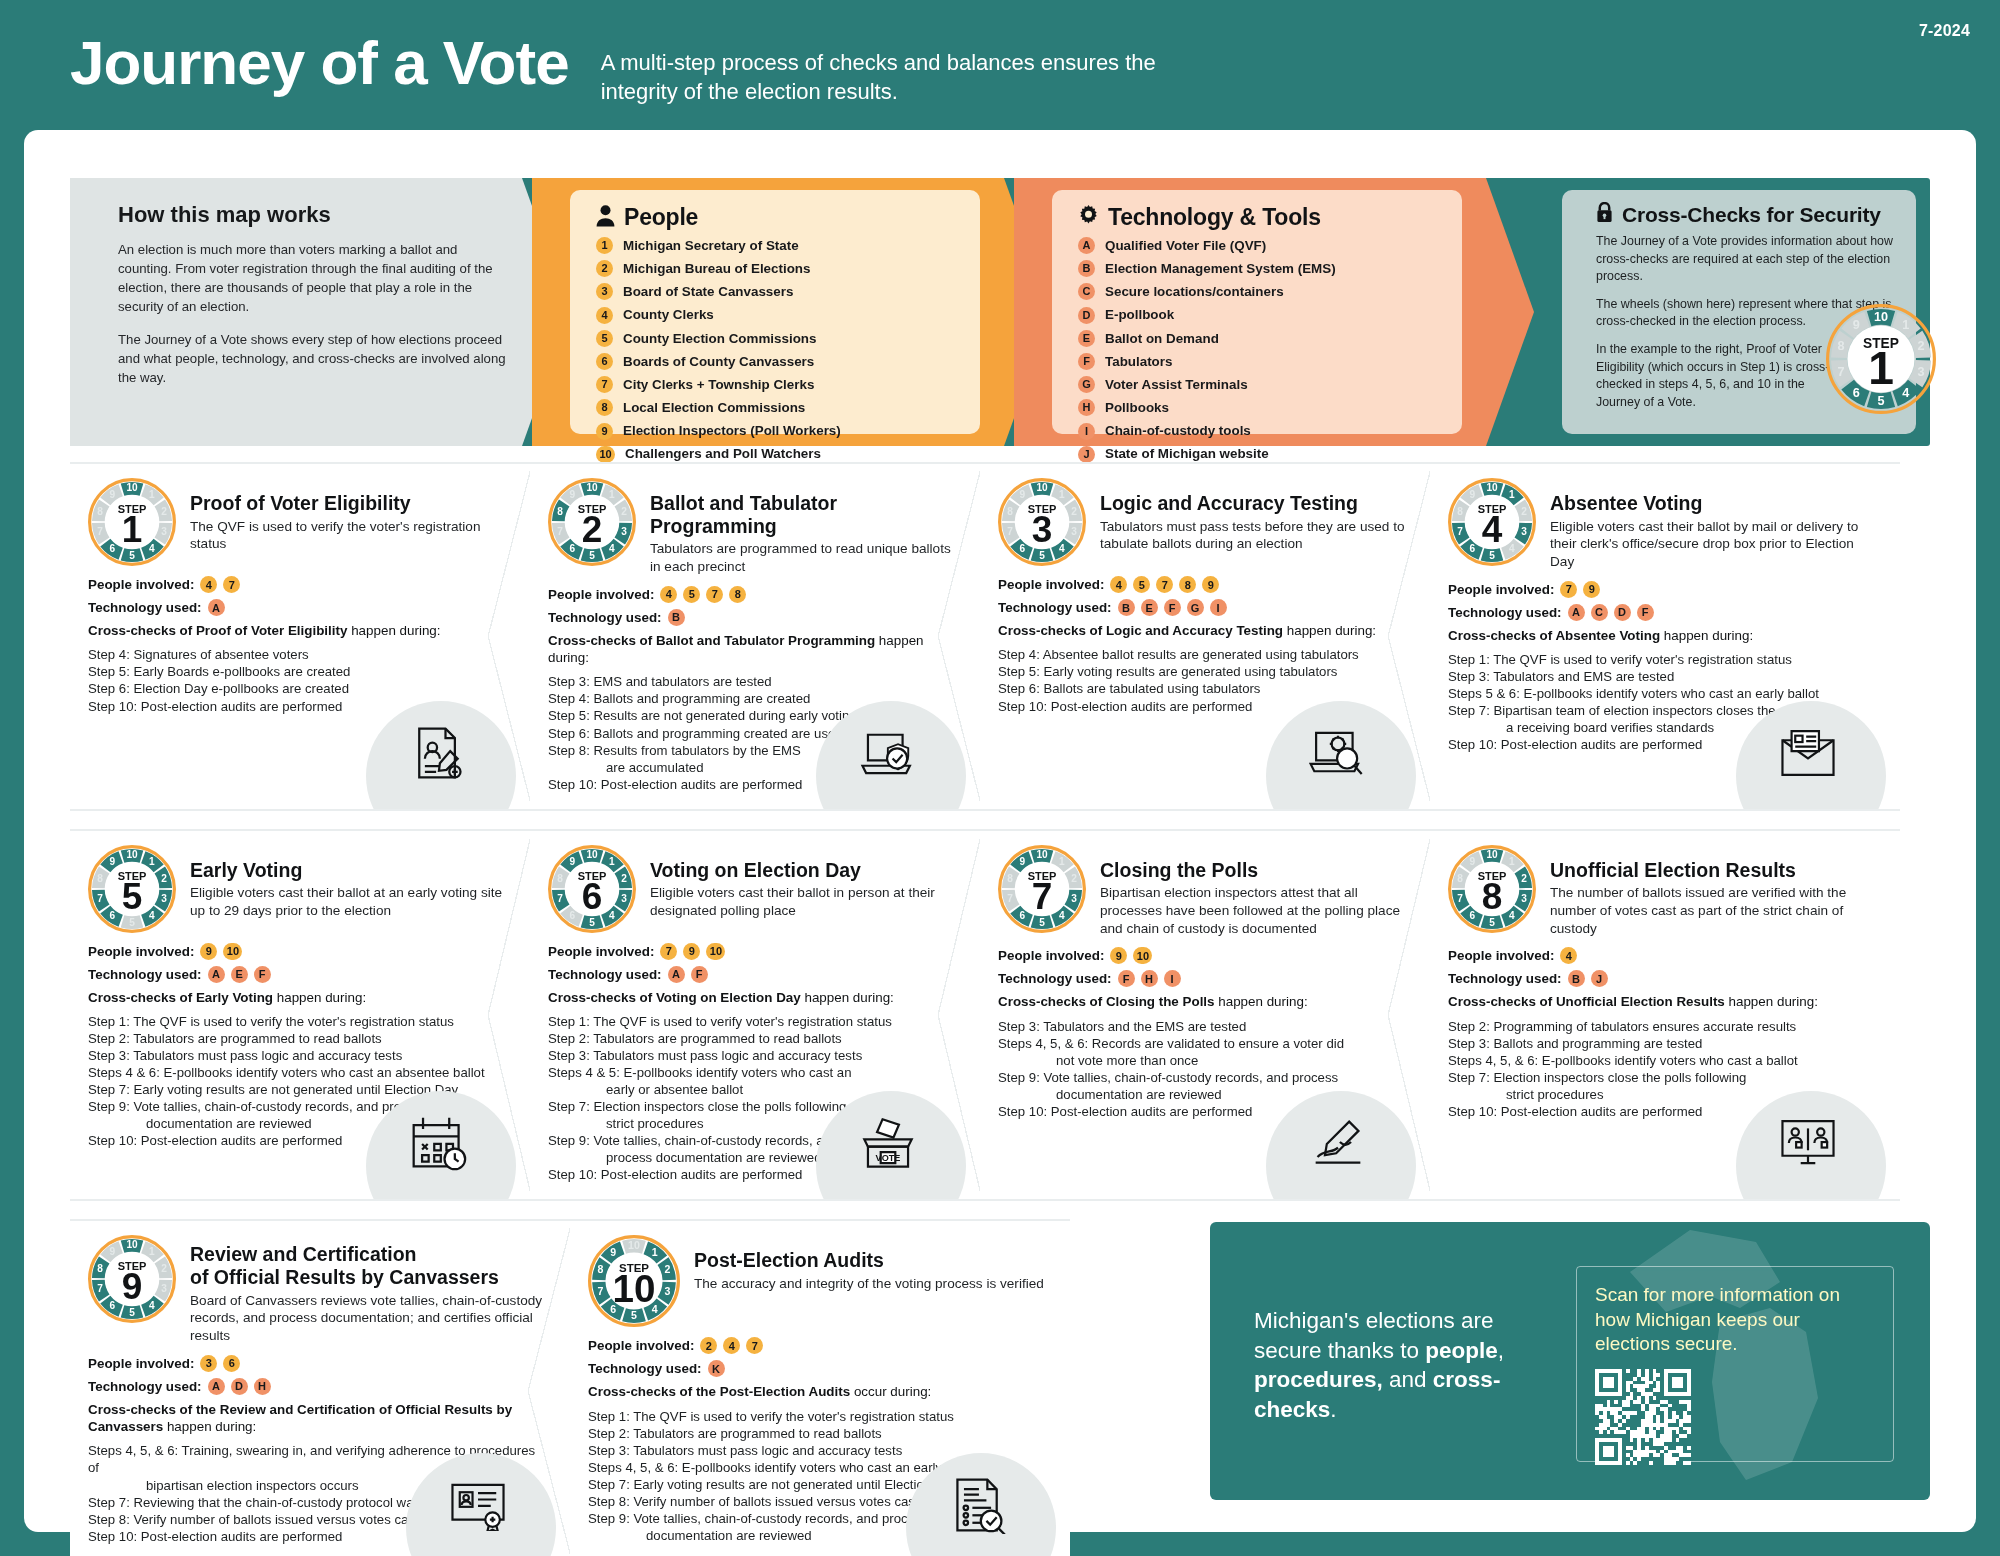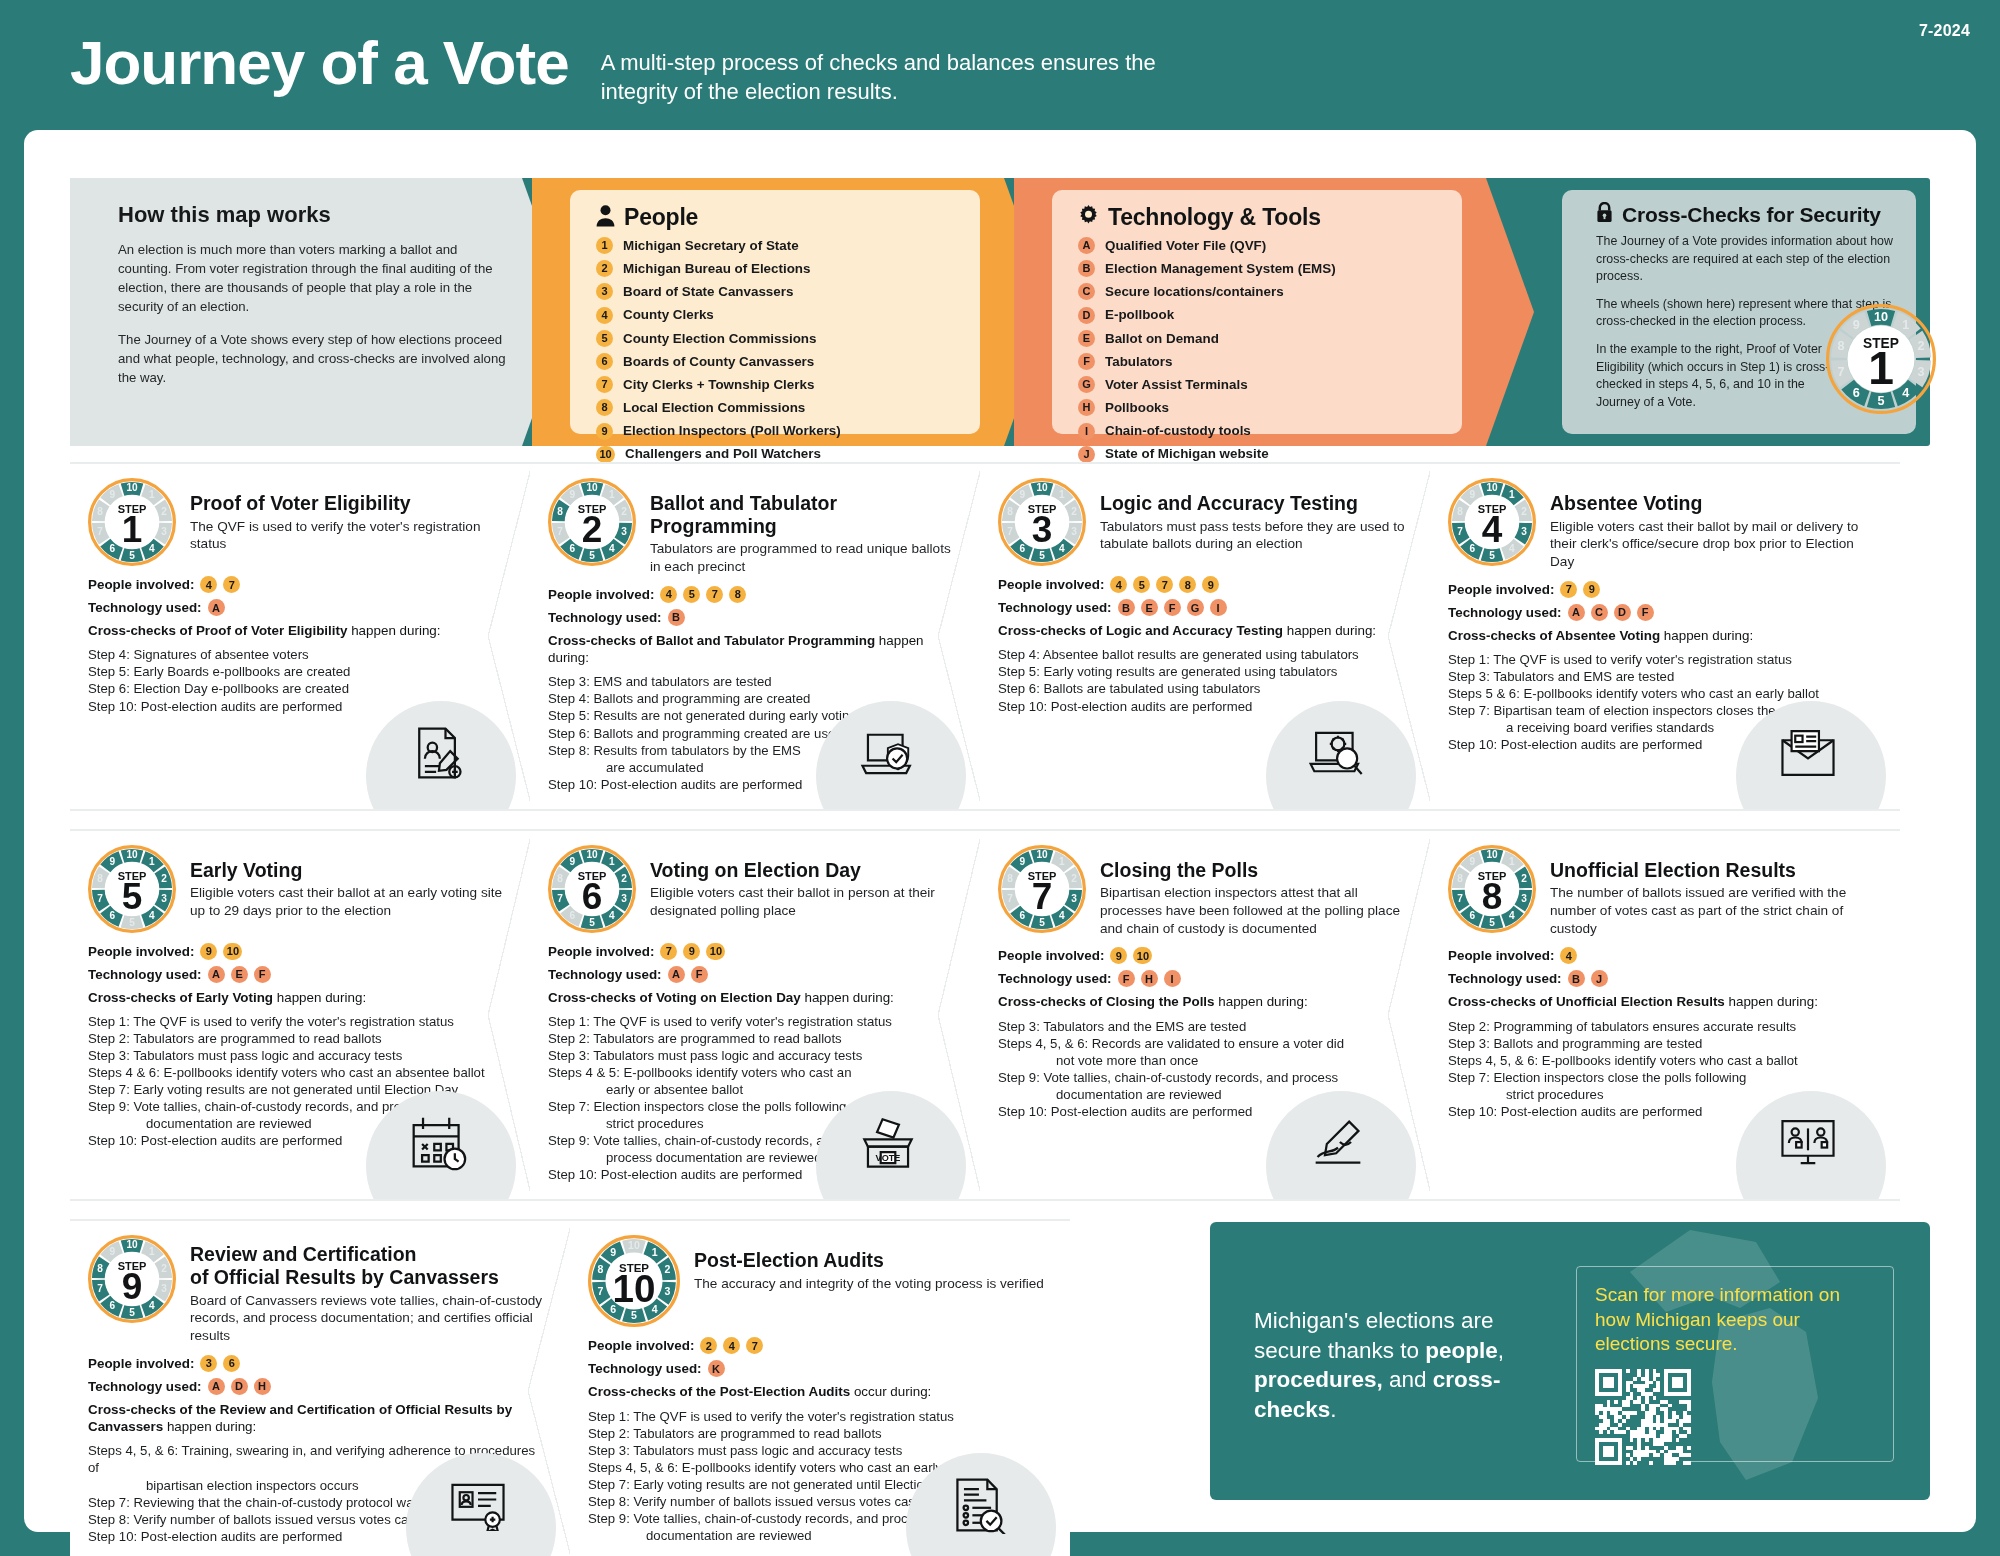--- a/index.html
+++ b/index.html
@@ -145,21 +145,21 @@
   .fp-map { position: absolute; right: 30px; top: -10px; opacity: .14; }
   .fp-text {
     position: absolute; left: 44px; top: 84px; width: 270px;
     color: #ffffff; font-size: 22.5px; line-height: 1.32;
   }
   .fp-text b { font-weight: bold; }
   .fp-qr {
     position: absolute; left: 366px; top: 44px; width: 318px; height: 196px;
     border: 1.5px solid rgba(255,255,255,.5); border-radius: 4px; padding: 16px 18px;
   }
-  .fp-qr p { color: #fde047; font-size: 19px; line-height: 1.3; }
+  .fp-qr p { color: #fef9c3; font-size: 19px; line-height: 1.3; }
   .qr { margin-top: 12px; }
 </style>
 </head>
 <body>
 
 <div class="page">
 
   <div class="date-stamp">7-2024</div>
 
   <div class="hdr">

